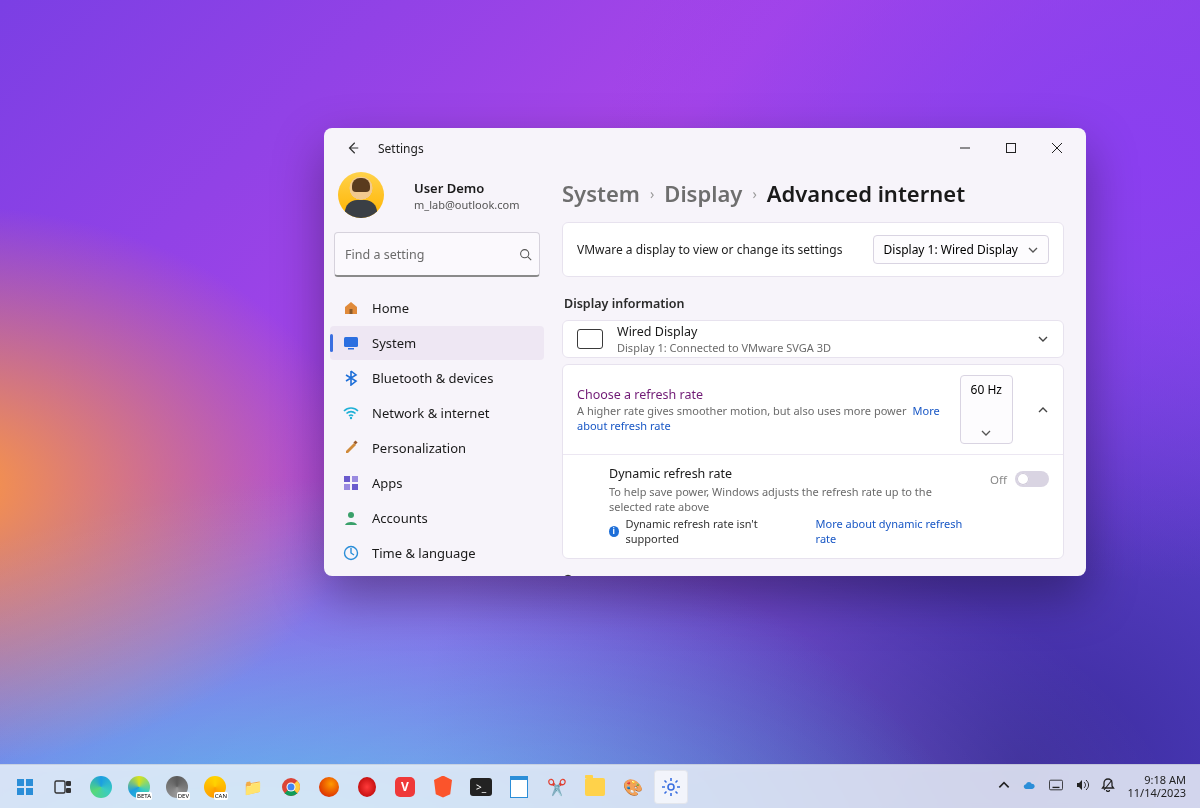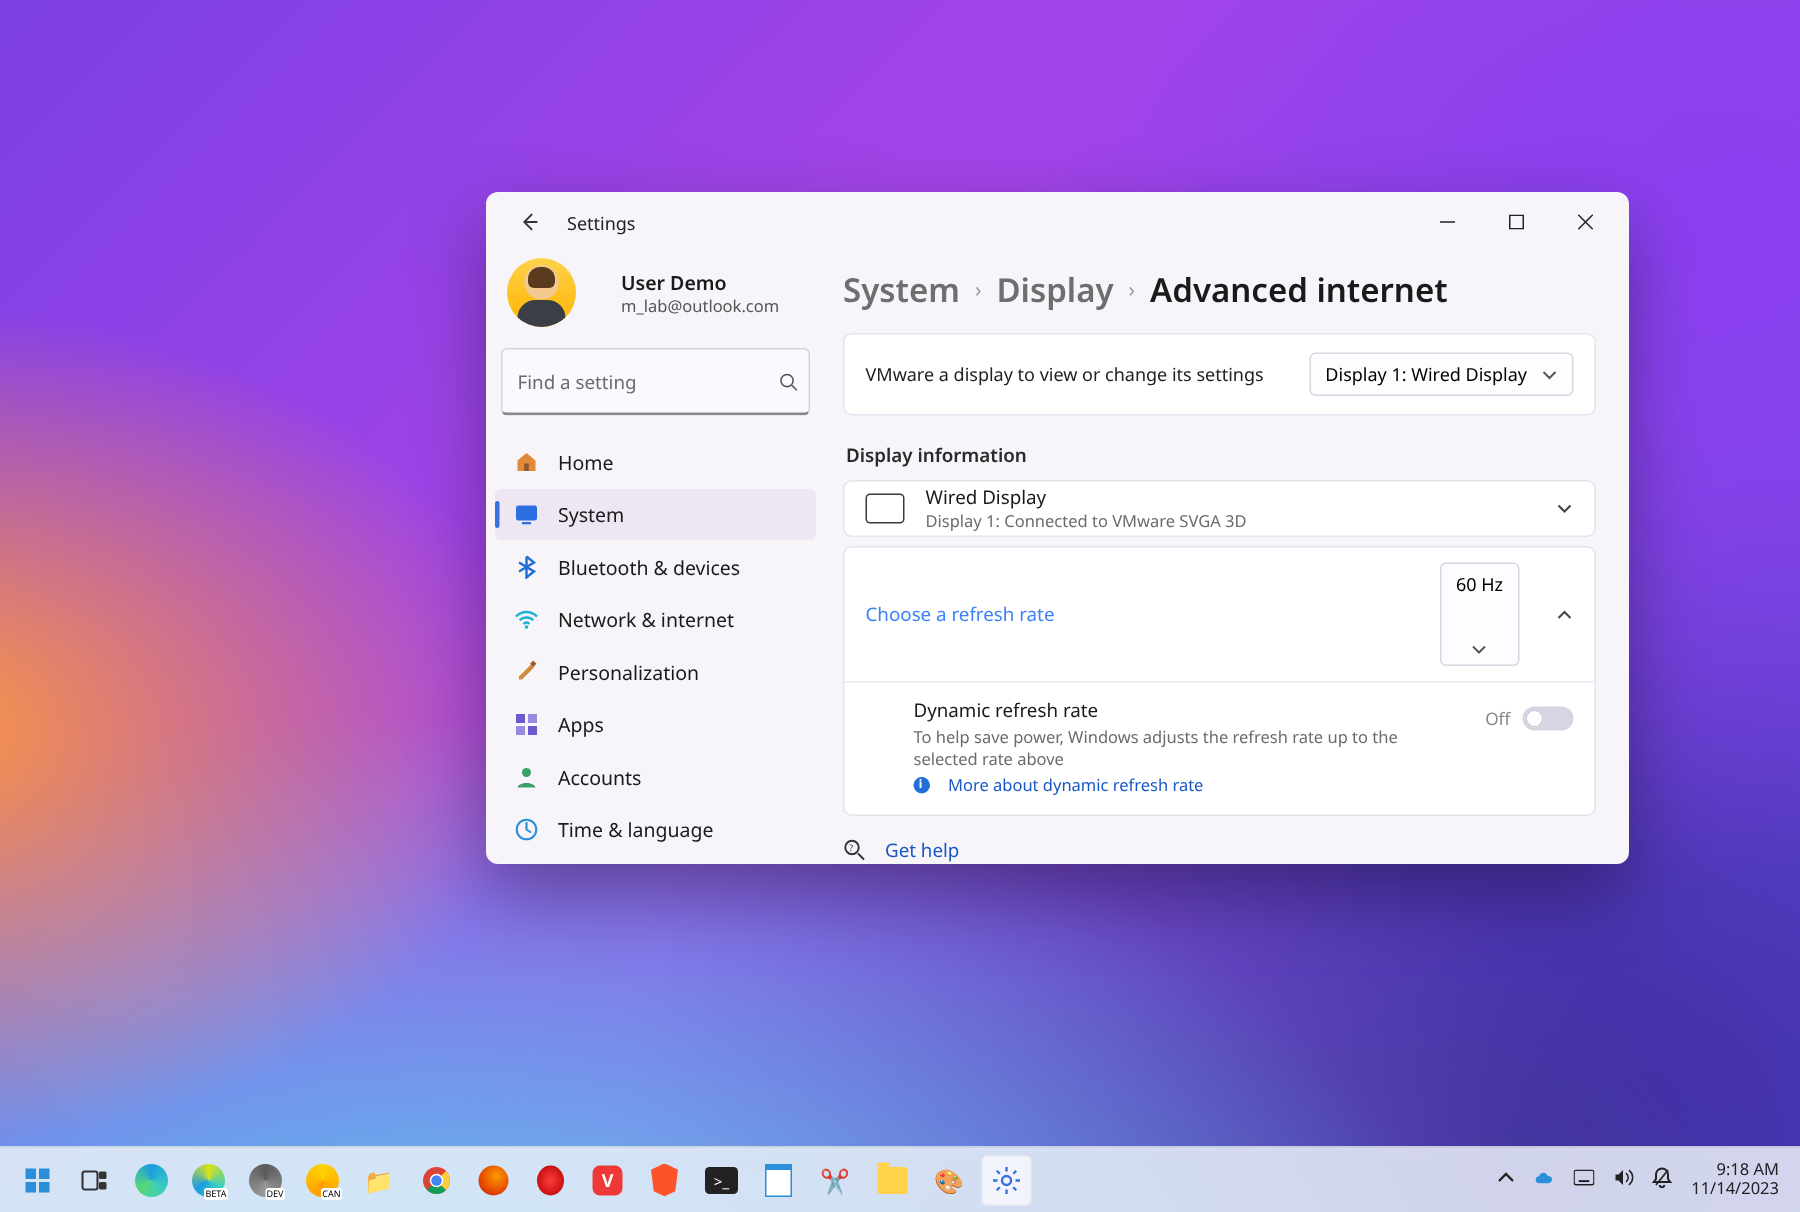--- a/index.html
+++ b/index.html
@@ -85,21 +85,21 @@
 .info-card .iicon { width:26px; height:20px; border:1.5px solid #3a3a3a; border-radius:3px; }
 .info-txt { display:flex; flex-direction:column; }
 .info-title { font-size:12.5px; color:#1a1a1a; }
 .info-sub { font-size:11px; color:#6b6b6b; }
 .info-card .chev { margin-left:auto; color:#444; }
 .chev svg{ width:12px; height:12px; }
 
 .rate-card { margin-top:6px; }
 .rate-row { display:flex; align-items:center; padding:10px 14px; gap:14px; border-bottom:1px solid #ece7f2; }
 .rate-txt { display:flex; flex-direction:column; flex:1; }
-.rate-title { font-size:12.5px; color:#3b82f6; }
+.rate-title { font-size:12.5px; color:#701a75; }
 .rate-sub { font-size:11px; color:#6b6b6b; }
 .rate-sub a { color:#1857c5; text-decoration:none; margin-left:6px; }
 .rate-dd { display:flex; align-items:center; gap:30px; border:1px solid #d9d4e2; border-radius:4px; padding:5px 10px; font-size:12px; background:#fdfcfe;flex-direction:column; }
 .rate-dd svg{ width:10px; height:10px; color:#555; }
 .collapse { margin-left:10px; color:#444; }
 .collapse svg{ width:12px; height:12px; }
 
 .dyn-row { display:flex; align-items:flex-start; padding:10px 14px 12px 46px; gap:14px; }
 .dyn-txt { flex:1; display:flex; flex-direction:column; gap:2px; }
 .dyn-title { font-size:12.5px; color:#1a1a1a; }
@@ -302,37 +302,39 @@
           </div>
           <span class="chev"><svg viewBox="0 0 12 12">
                 <path d="M2 4l4 4 4-4" fill="none" stroke="currentColor" stroke-width="1.4"></path>
               </svg></span>
         </div>
 
         <div class="card rate-card">
           <div class="rate-row">
             <div class="rate-txt">
               <div class="rate-title">Choose a refresh rate</div>
+              <div class="rate-sub"><span>A higher rate gives smoother motion, but also uses more power</span><a href="#">More about refresh rate</a></div>
             </div>
             <div class="rate-dd">
               <span>60 Hz</span>
               <svg viewBox="0 0 10 10">
                   <path d="M1 3l4 4 4-4" fill="none" stroke="currentColor" stroke-width="1.3"></path>
                 </svg>
             </div>
             <span class="collapse"><svg viewBox="0 0 12 12">
                   <path d="M2 8l4-4 4 4" fill="none" stroke="currentColor" stroke-width="1.4"></path>
                 </svg></span>
           </div>
           <div class="dyn-row">
             <div class="dyn-txt">
               <div class="dyn-title">Dynamic refresh rate</div>
               <div class="dyn-sub">To help save power, Windows adjusts the refresh rate up to the selected rate above</div>
               <div class="dyn-note">
                 <span class="inficon"></span>
+                <span>Dynamic refresh rate isn't supported</span>
                 <a href="#">More about dynamic refresh rate</a>
               </div>
             </div>
             <div class="toggle-wrap">
               <span>Off</span>
               <div class="toggle"></div>
             </div>
           </div>
         </div>
 

